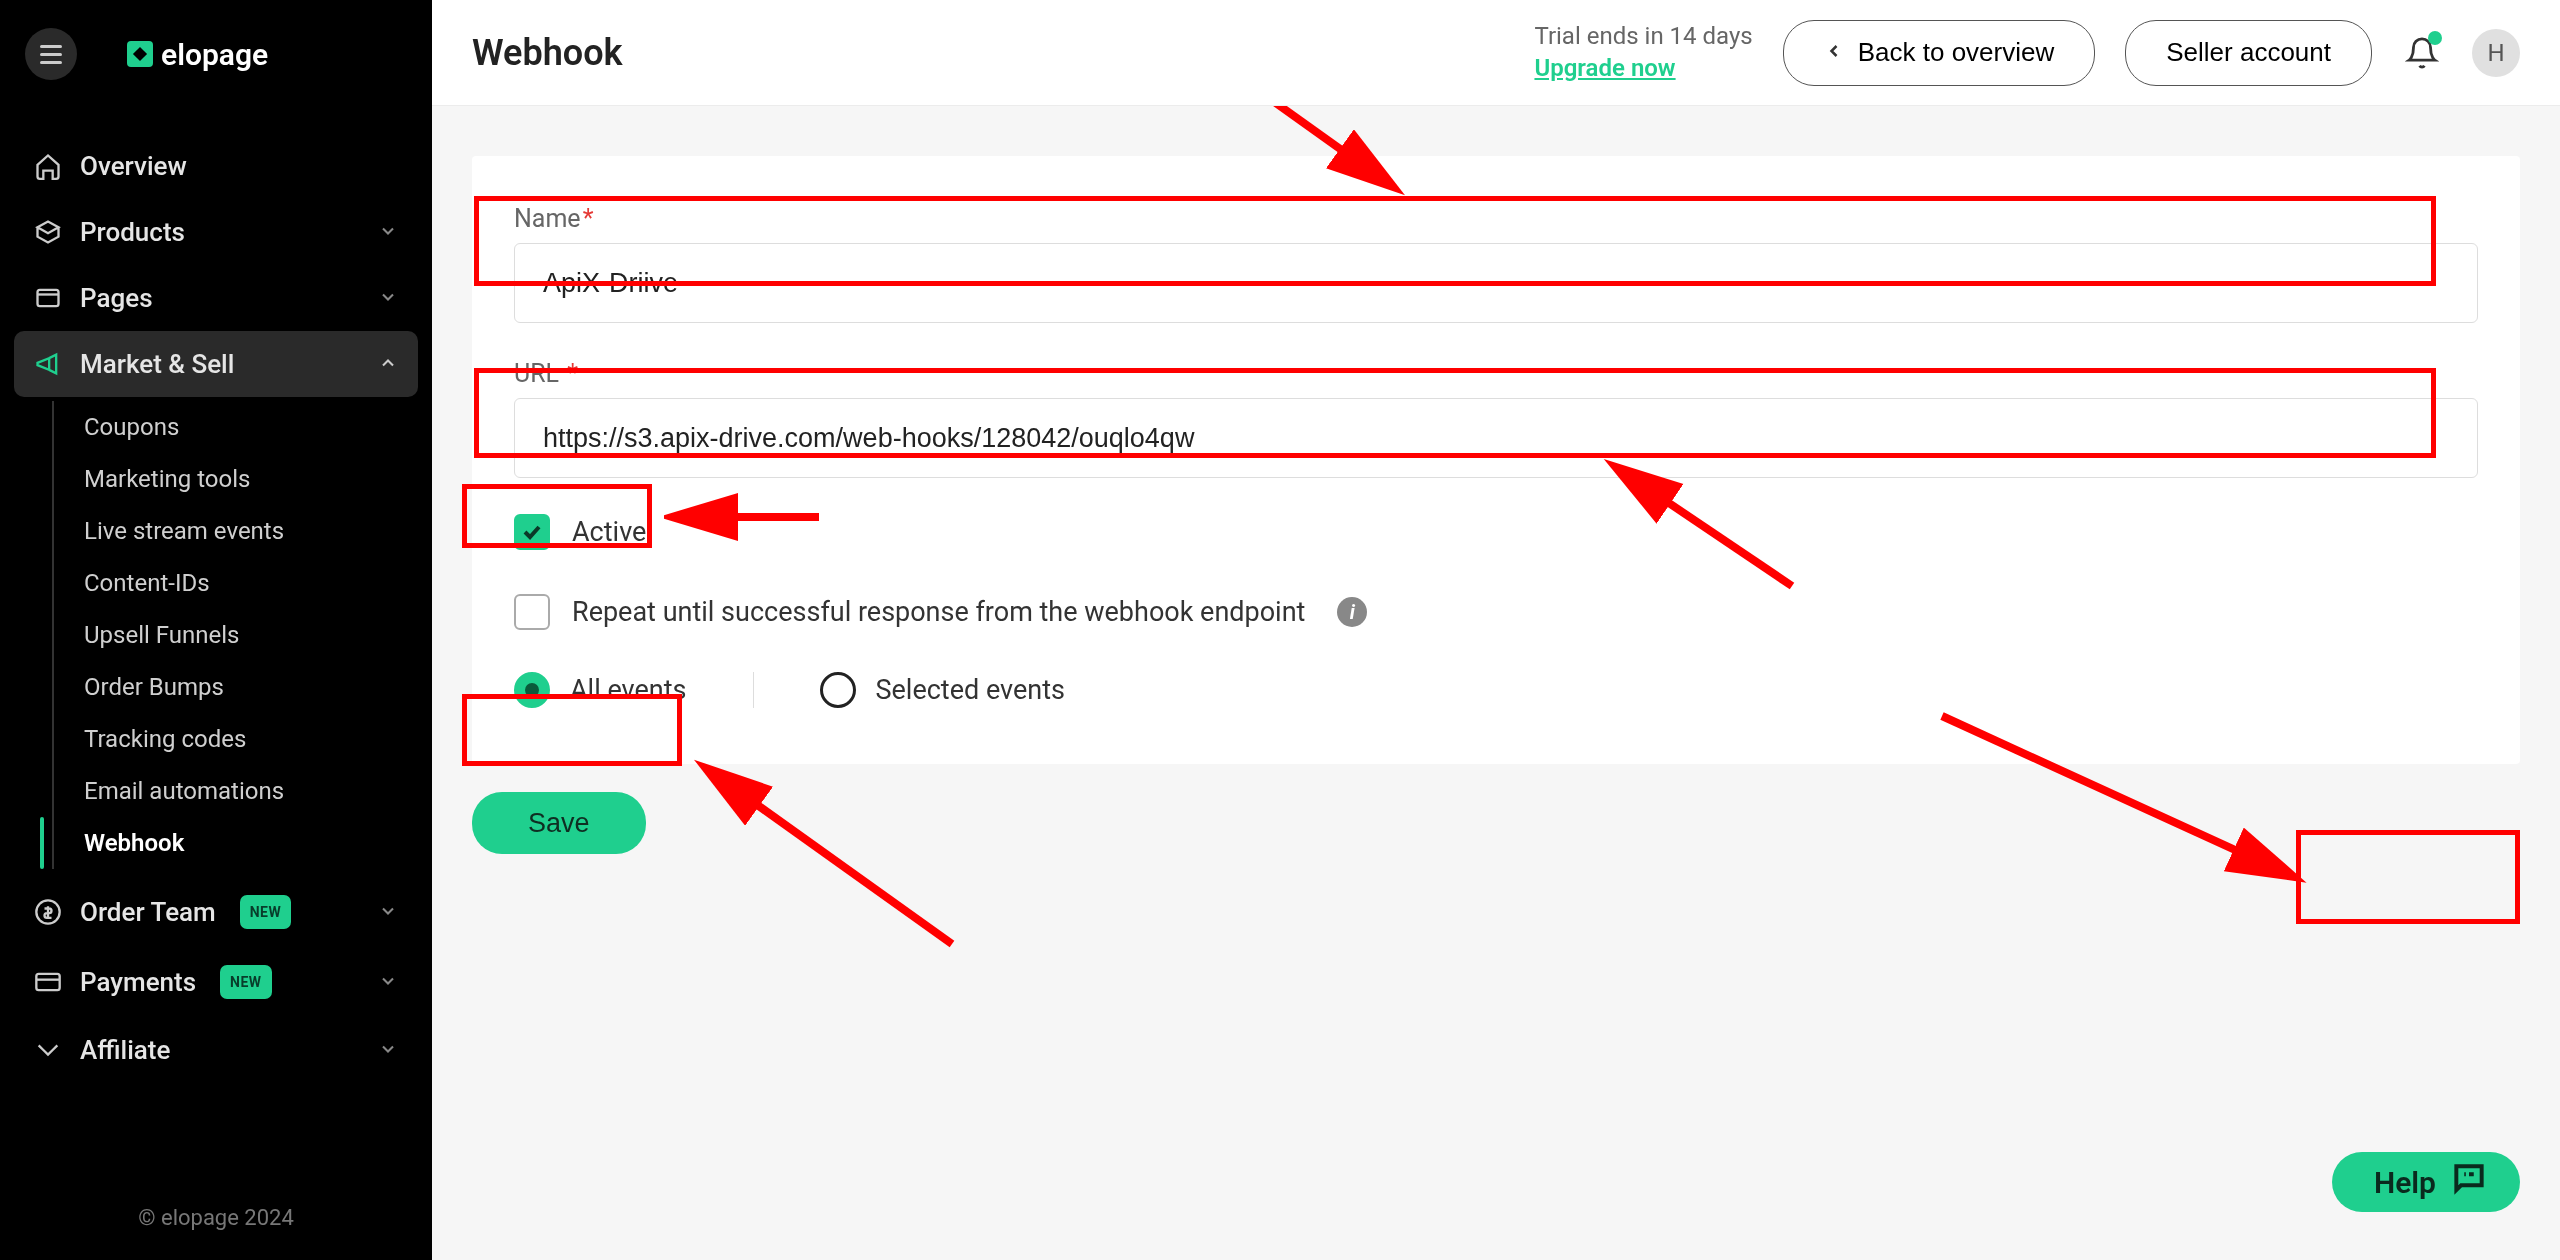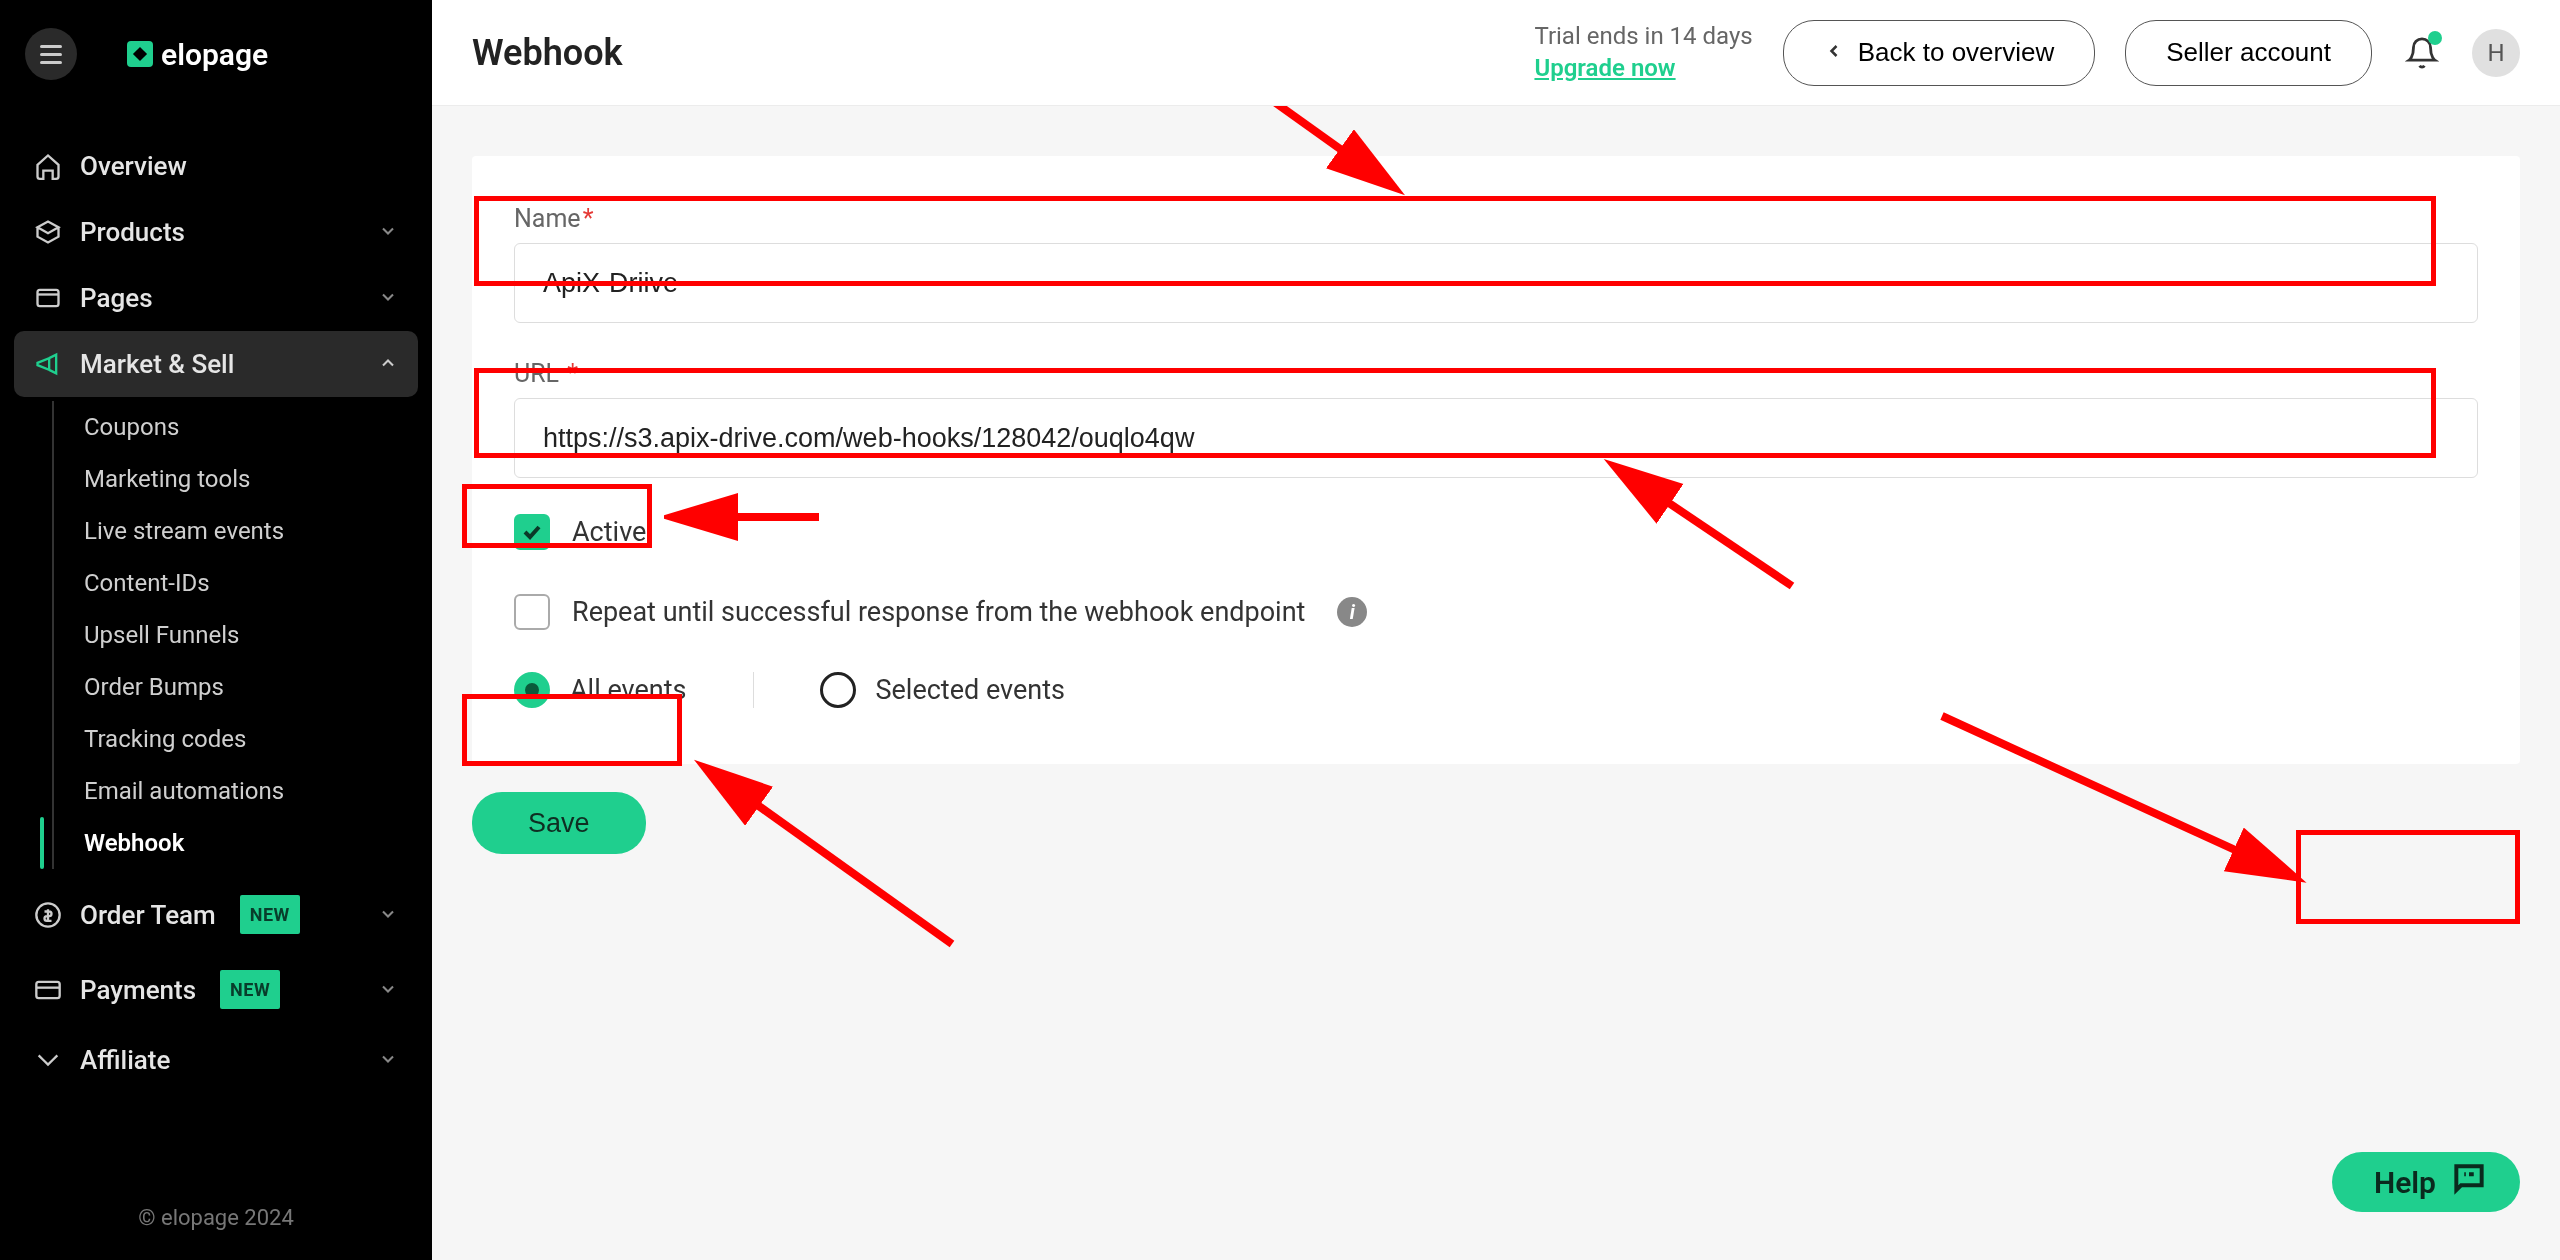--- a/index.html
+++ b/index.html
@@ -138,24 +138,24 @@
   left:-34px;
   top:0;
   bottom:0;
   width:4px;
   background:#1fcf8e;
   border-radius:2px;
 }
 .badge-new {
   background:#1fcf8e;
   color:#083d2b;
-  font-size:18px;
+  font-size:14px;
   font-weight:700;
   padding:9px 10px;
-  border-radius:2px;
+  border-radius:7px;
   margin-left:6px;
   letter-spacing:0.5px;
 }
 .sidebar-footer {
   text-align:center;
   color:#777;
   font-size:22px;
   padding:28px 0 30px 0;
 }
 

